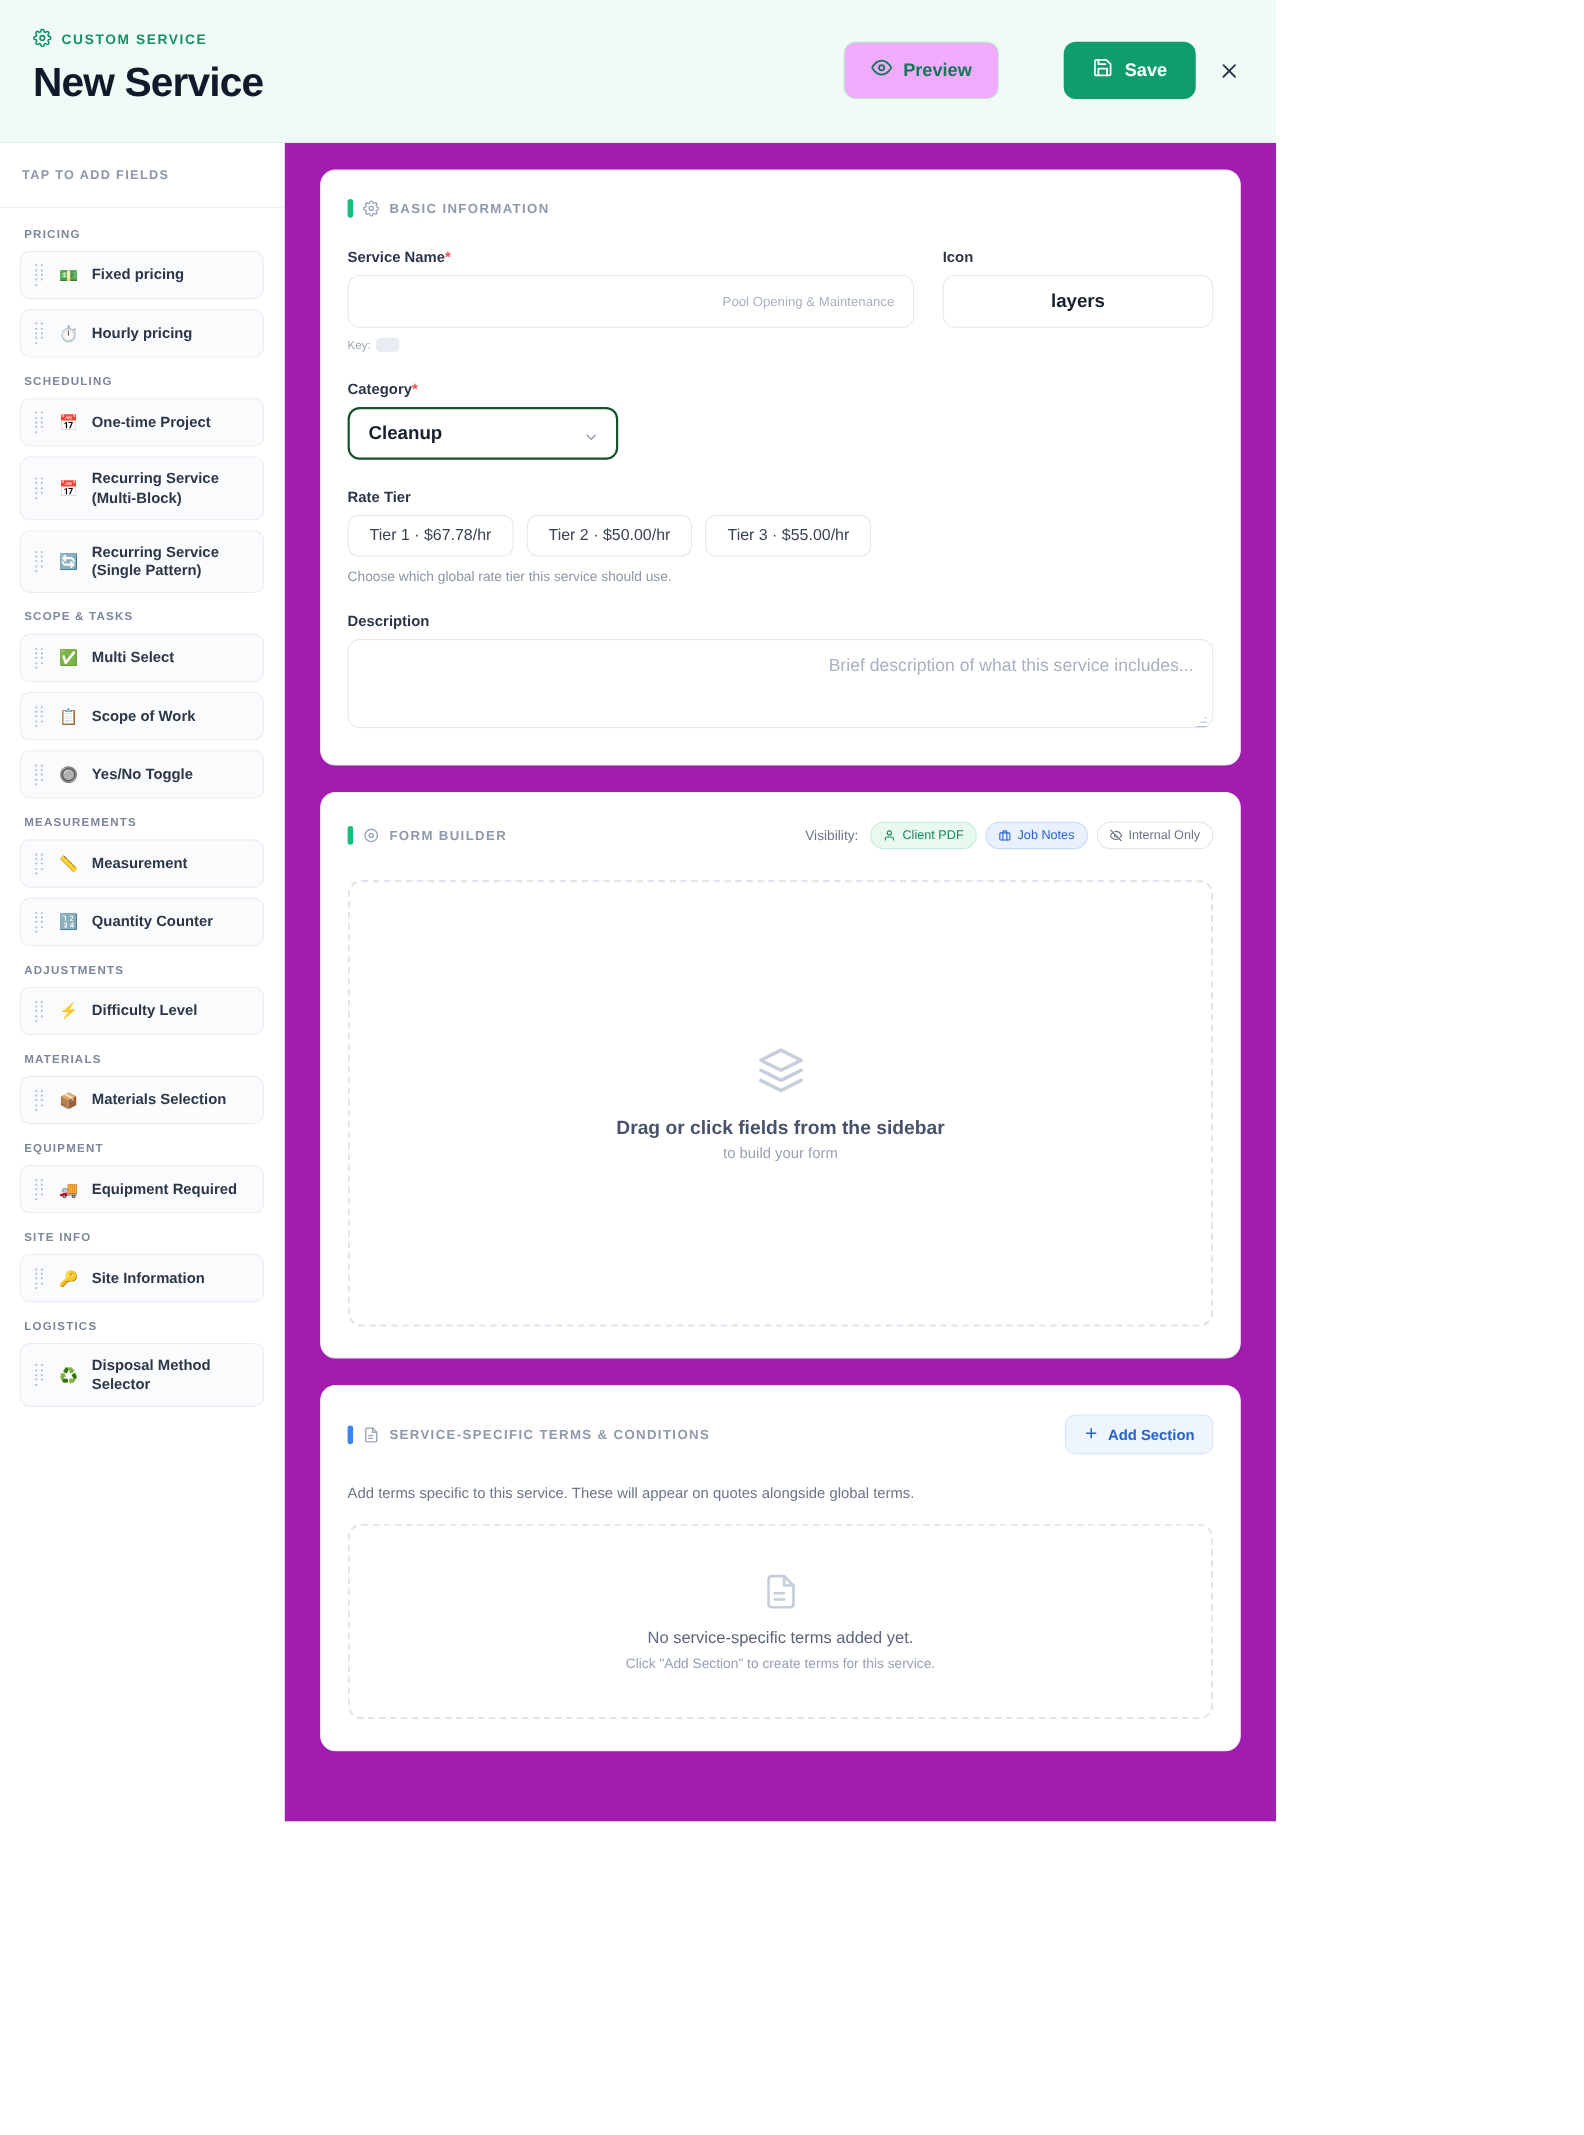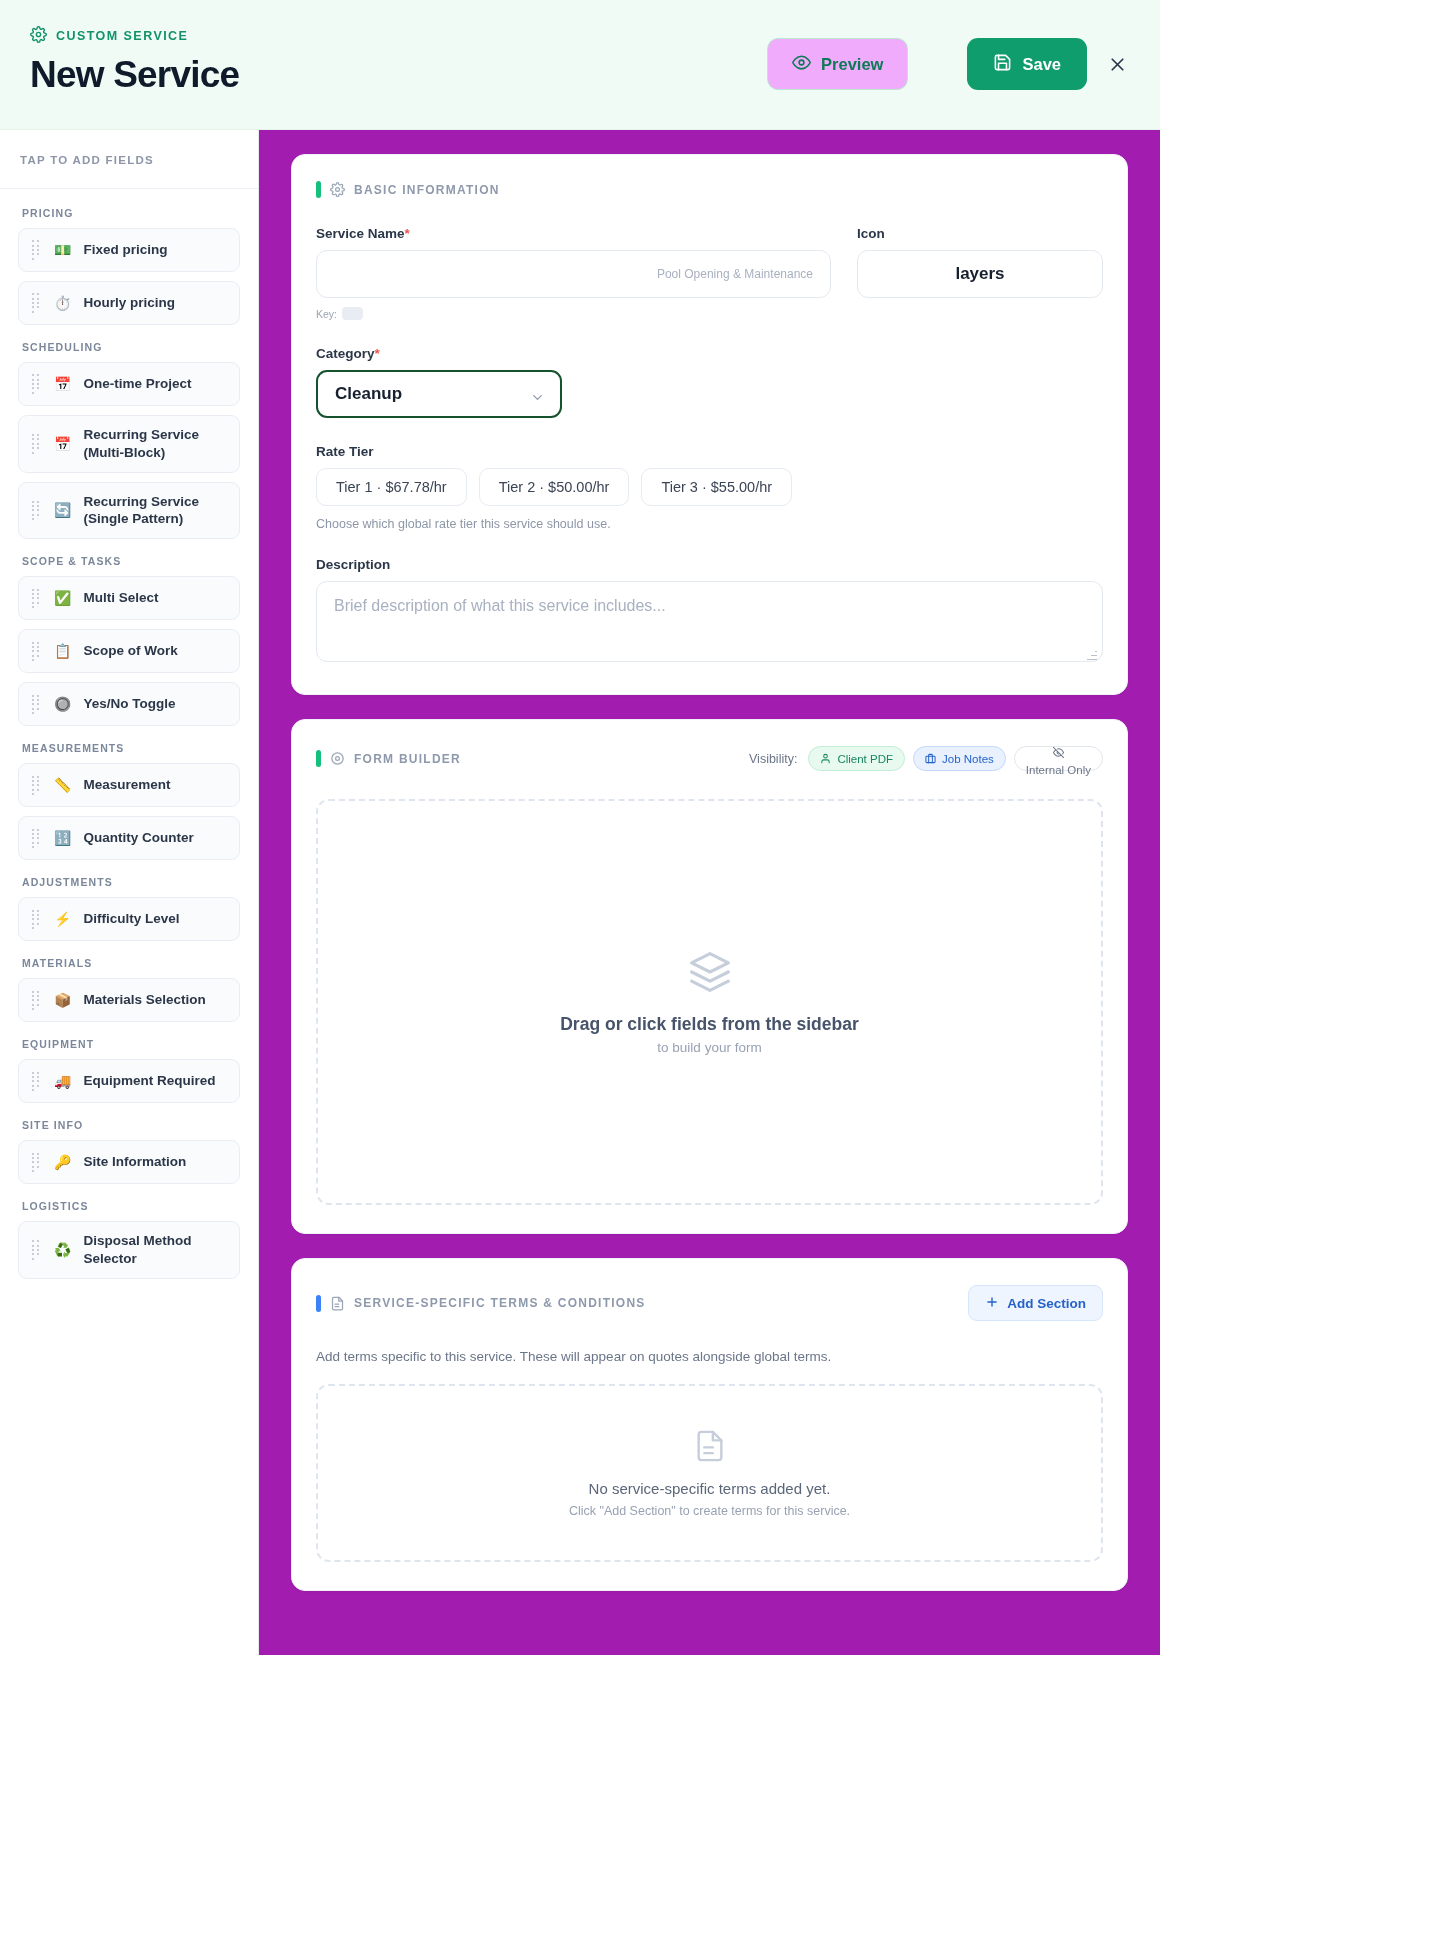--- a/index.html
+++ b/index.html
@@ -281,20 +281,21 @@
     height: 81px;
     padding: 15px 17px;
     border: 1px solid #e4e9f0;
     border-radius: 11px;
     resize: none;
     font-size: 16px;
     font-family: "Liberation Sans", sans-serif;
     color: #1b2432;
     outline: none;
     background: #fff;
+    text-align: right;
   }
   .textarea-box textarea::placeholder { color: #a8b1c0; }
   .resize-grip {
     position: absolute;
     right: 6px; bottom: 6px;
     width: 10px; height: 10px;
     pointer-events: none;
   }
   .resize-grip i {
     position: absolute;
@@ -312,21 +313,21 @@
     gap: 6px;
     height: 25px;
     padding: 0 11px;
     border-radius: 13px;
     font-size: 11.5px;
     cursor: pointer;
     border: 1px solid transparent;
   }
   .chip.green { background: #e8faf0; border-color: #bfeed4; color: #17875f; }
   .chip.blue  { background: #e9f1fe; border-color: #c3d8fb; color: #2563c9; }
-  .chip.gray  { background: #ffffff; border-color: #e2e7ee; color: #6c7687; flex-direction: column; }
+  .chip.gray  { background: #ffffff; border-color: #e2e7ee; color: #6c7687; }
   .chip svg { display: block; }
 
   
   .dropzone {
     border: 2px dashed #dfe5ee;
     border-radius: 13px;
     min-height: 406px;
     display: flex;
     flex-direction: column;
     align-items: center;

